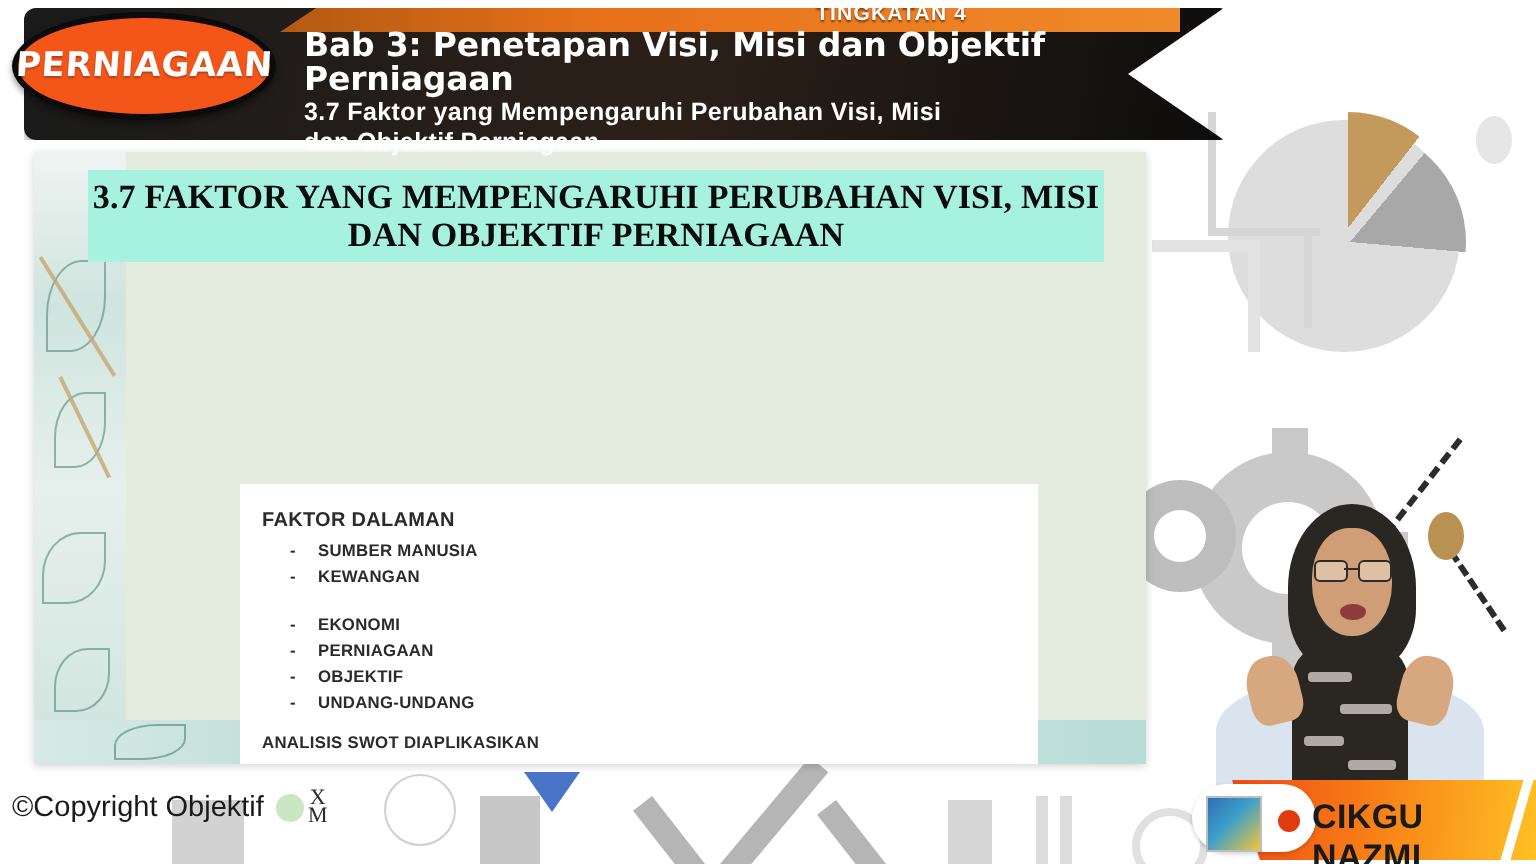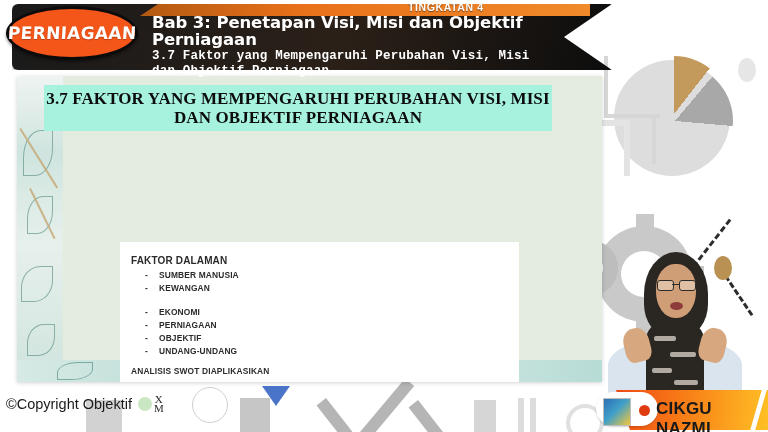--- a/index.html
+++ b/index.html
@@ -157,34 +157,33 @@
     font-size: 16.5px;
     font-weight: bold;
     font-family: "DejaVu Sans", sans-serif;
     line-height: 1.05;
     letter-spacing: -0.1px;
   }
   #header-sub-line1, #header-sub-line2 {
     color: #ffffff;
     font-size: 12.5px;
     font-weight: bold;
-    font-family: Liberation Mono, monospace;
+    font-family: Liberation Sans, sans-serif;
     line-height: 1.25;
     letter-spacing: 0.2px;
   }
 
   
   #slide {
     position: absolute;
     left: 17px; top: 76px;
     width: 556px; height: 306px;
     background: #e4ece0;
     box-shadow: 0 1px 4px rgba(0,0,0,0.18);
     overflow: hidden;
-    padding-left: 29px;
   }
   #slide-botanical-left {
     position: absolute;
     left: 0; top: 0;
     width: 46px; height: 100%;
     background: linear-gradient(180deg, #f0f5f3 0%, #cfe4df 25%, #e7f1ee 55%, #cfe3de 100%);
     opacity: 0.95;
   }
   #slide-botanical-bottom {
     position: absolute;

